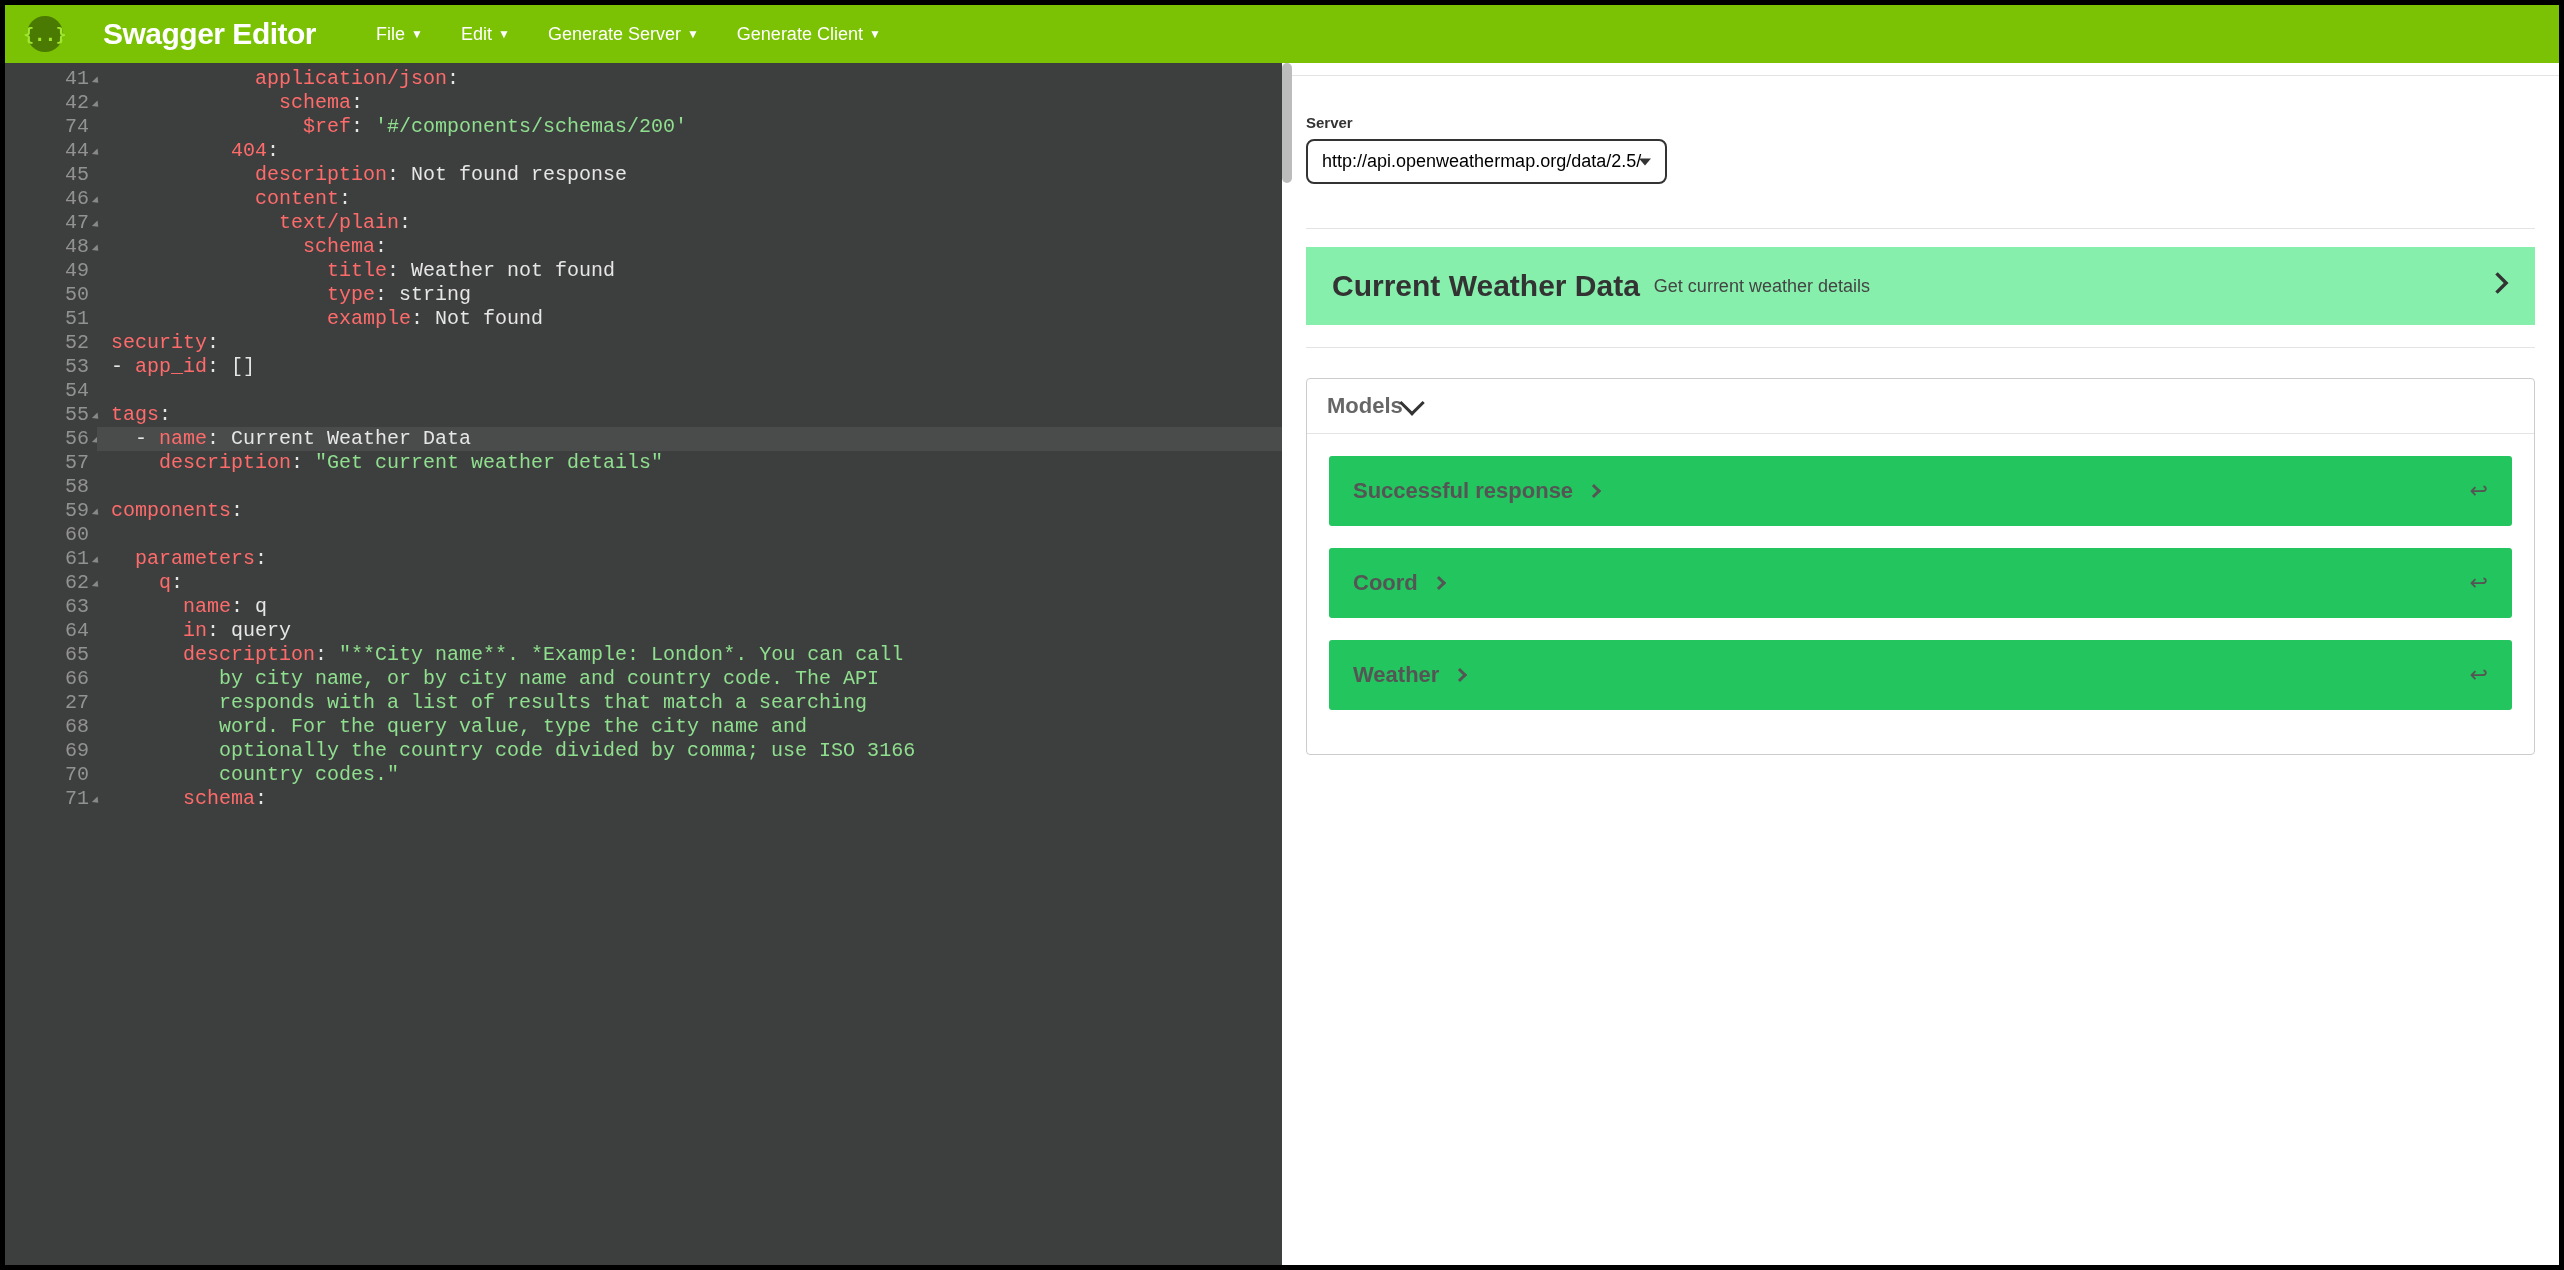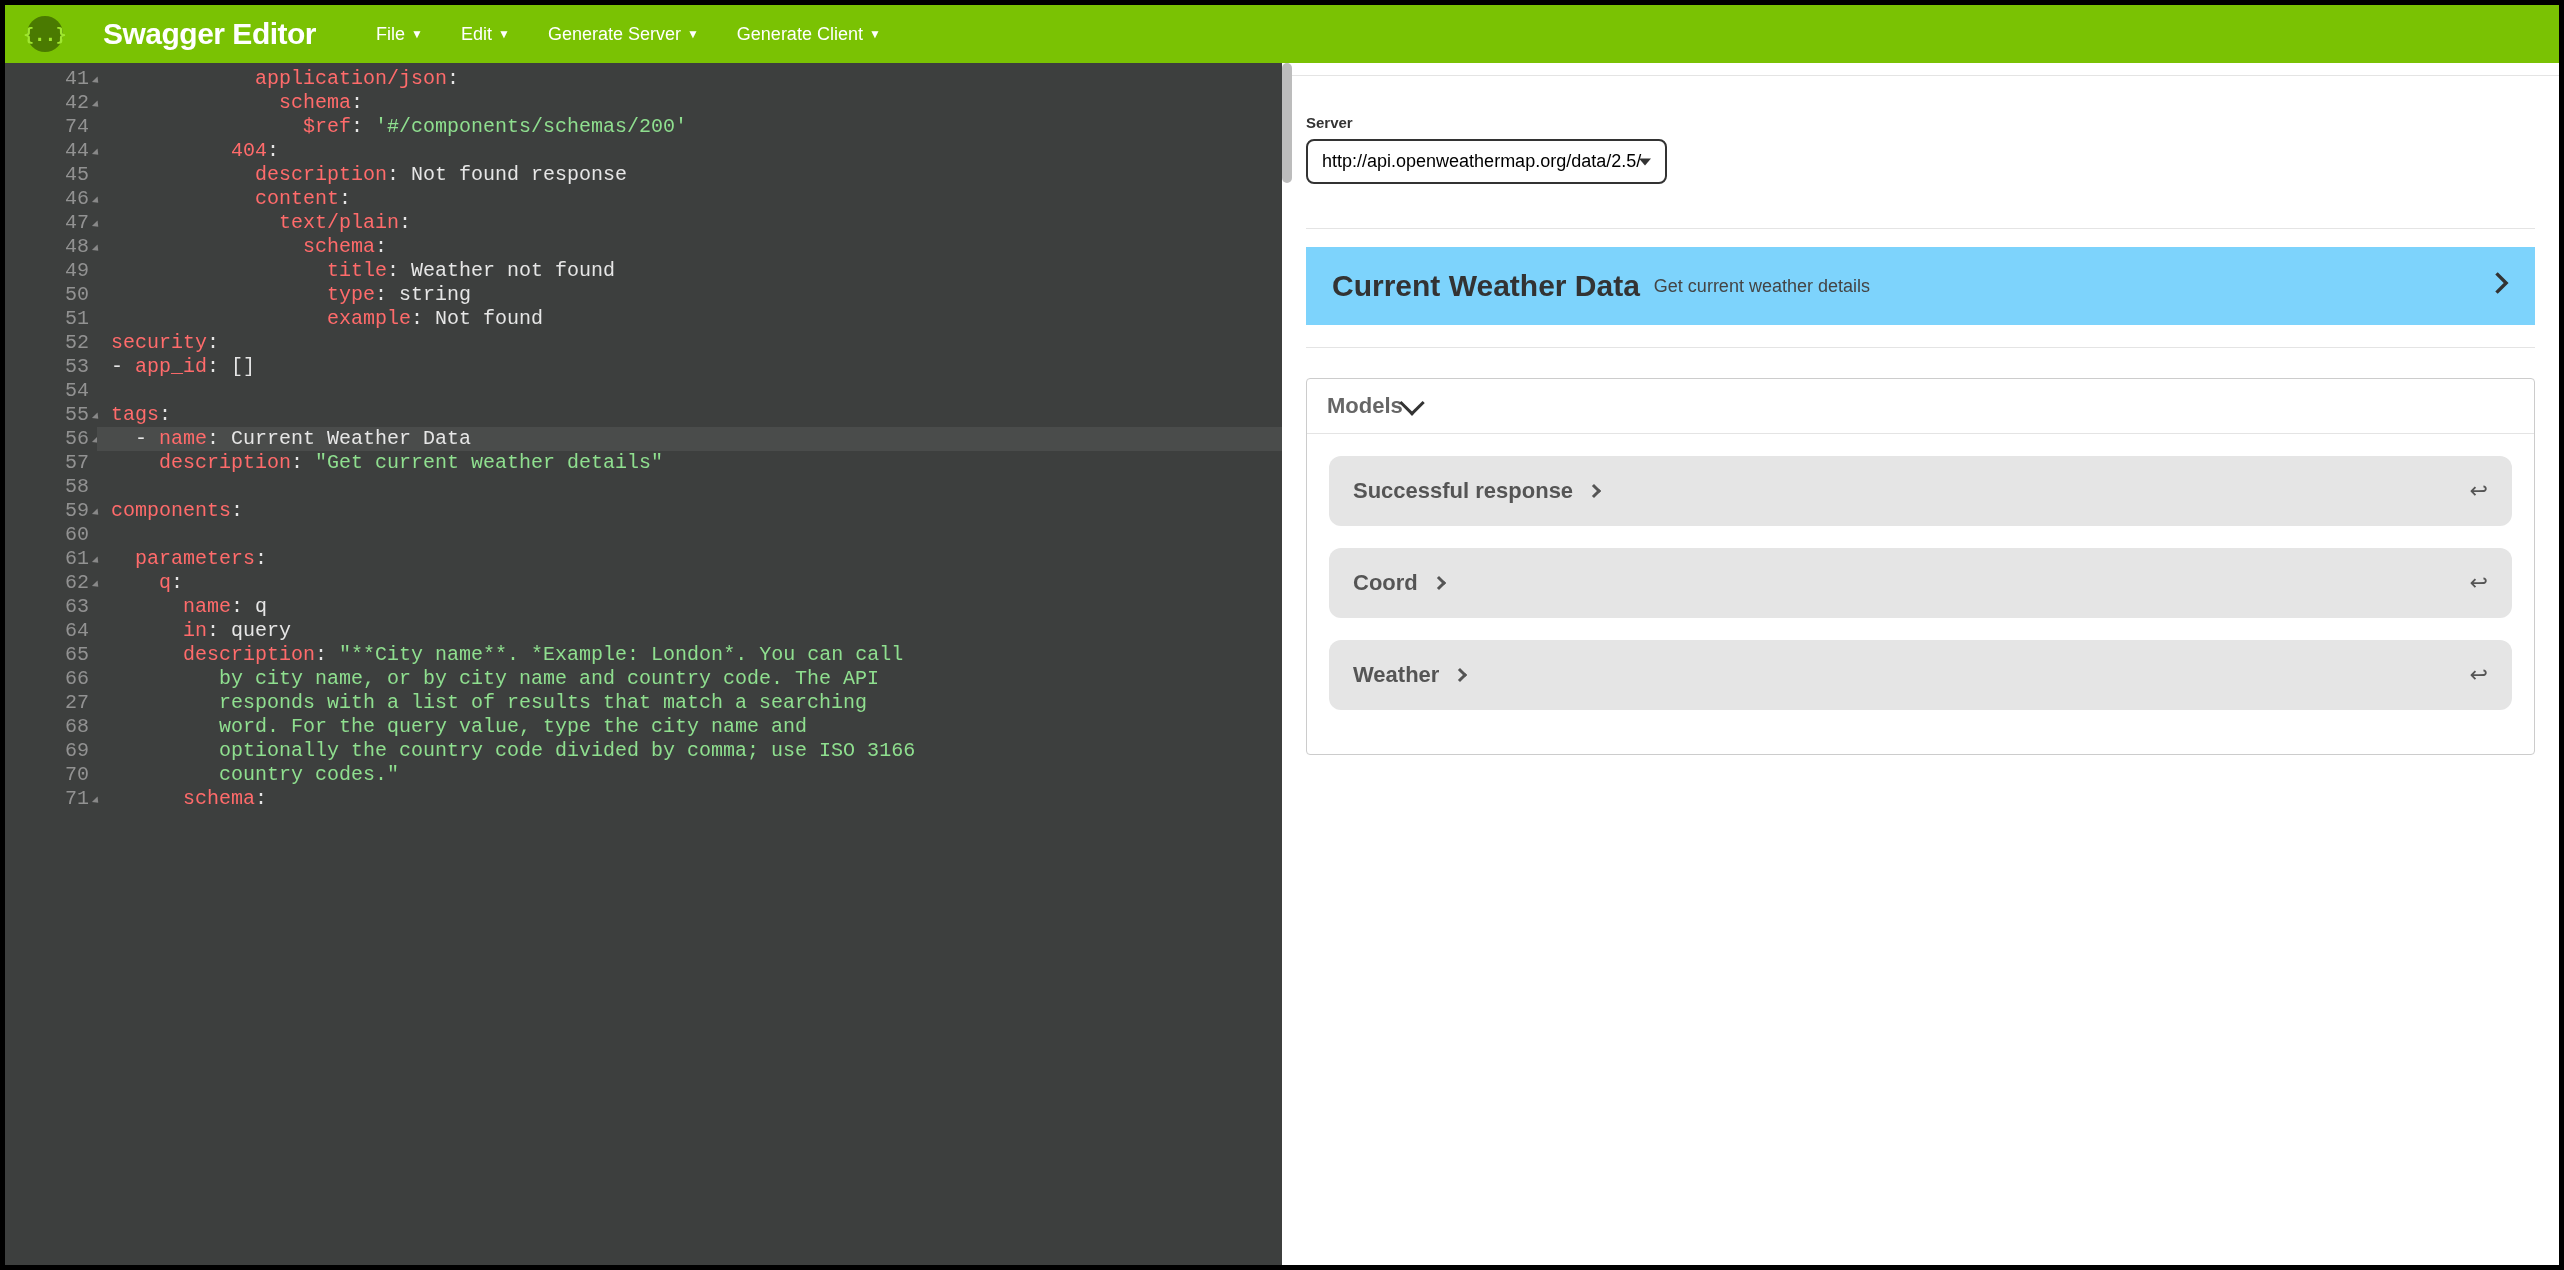--- a/index.html
+++ b/index.html
@@ -138,21 +138,21 @@
   position: absolute; right: 14px; top: 50%; transform: translateY(-50%);
   width: 0; height: 0;
   border-left: 6px solid transparent;
   border-right: 6px solid transparent;
   border-top: 7px solid #333;
 }
 
 .hr2 { border: none; border-top: 1px solid #e4e4e4; margin-bottom: 18px; }
 
 .tag-block {
-  background: #7dd3fc;
+  background: #86efac;
   padding: 22px 26px;
   display: flex; align-items: center;
   margin-bottom: 22px;
   cursor: pointer;
 }
 .tag-title { font-size: 30px; font-weight: 700; color: #333; margin-right: 14px; }
 .tag-desc { font-size: 18px; color: #444; flex: 1; }
 .tag-arrow { font-size: 24px; color: #333; }
 
 .hr3 { border: none; border-top: 1px solid #e4e4e4; margin-bottom: 30px; }
@@ -169,22 +169,22 @@
   cursor: pointer;
 }
 .models-head .chev2 {
   width: 18px; height: 18px;
   border-right: 3px solid #333; border-bottom: 3px solid #333;
   transform: rotate(45deg);
   margin-right: 6px; margin-top: -6px;
 }
 .models-body { padding: 22px; }
 .model-row {
-  background: #e5e5e5;
-  border-radius: 12px;
+  background: #22c55e;
+  border-radius: 3px;
   padding: 22px 24px;
   margin-bottom: 22px;
   display: flex; align-items: center; justify-content: space-between;
   cursor: pointer;
 }
 .model-name { font-size: 22px; font-weight: 700; color: #555; display: flex; align-items: center; gap: 16px; }
 .model-name .exp {
   width: 10px; height: 10px;
   border-right: 3px solid #555; border-bottom: 3px solid #555;
   transform: rotate(-45deg);

